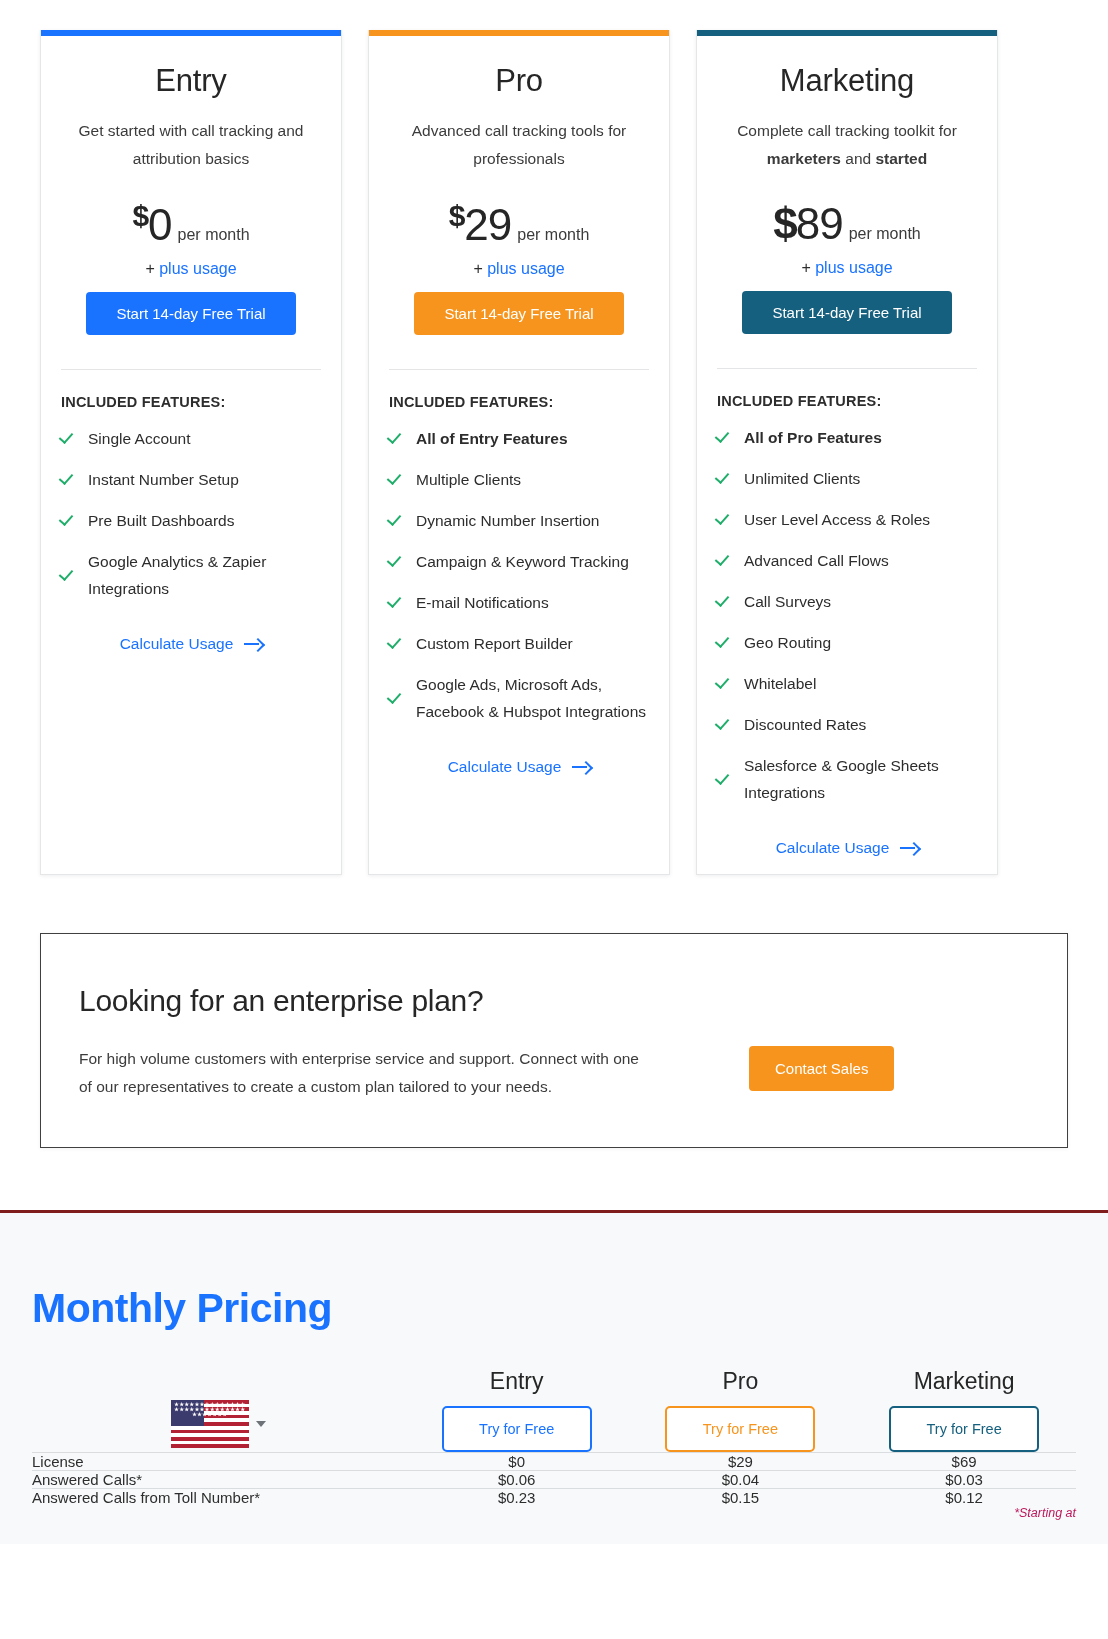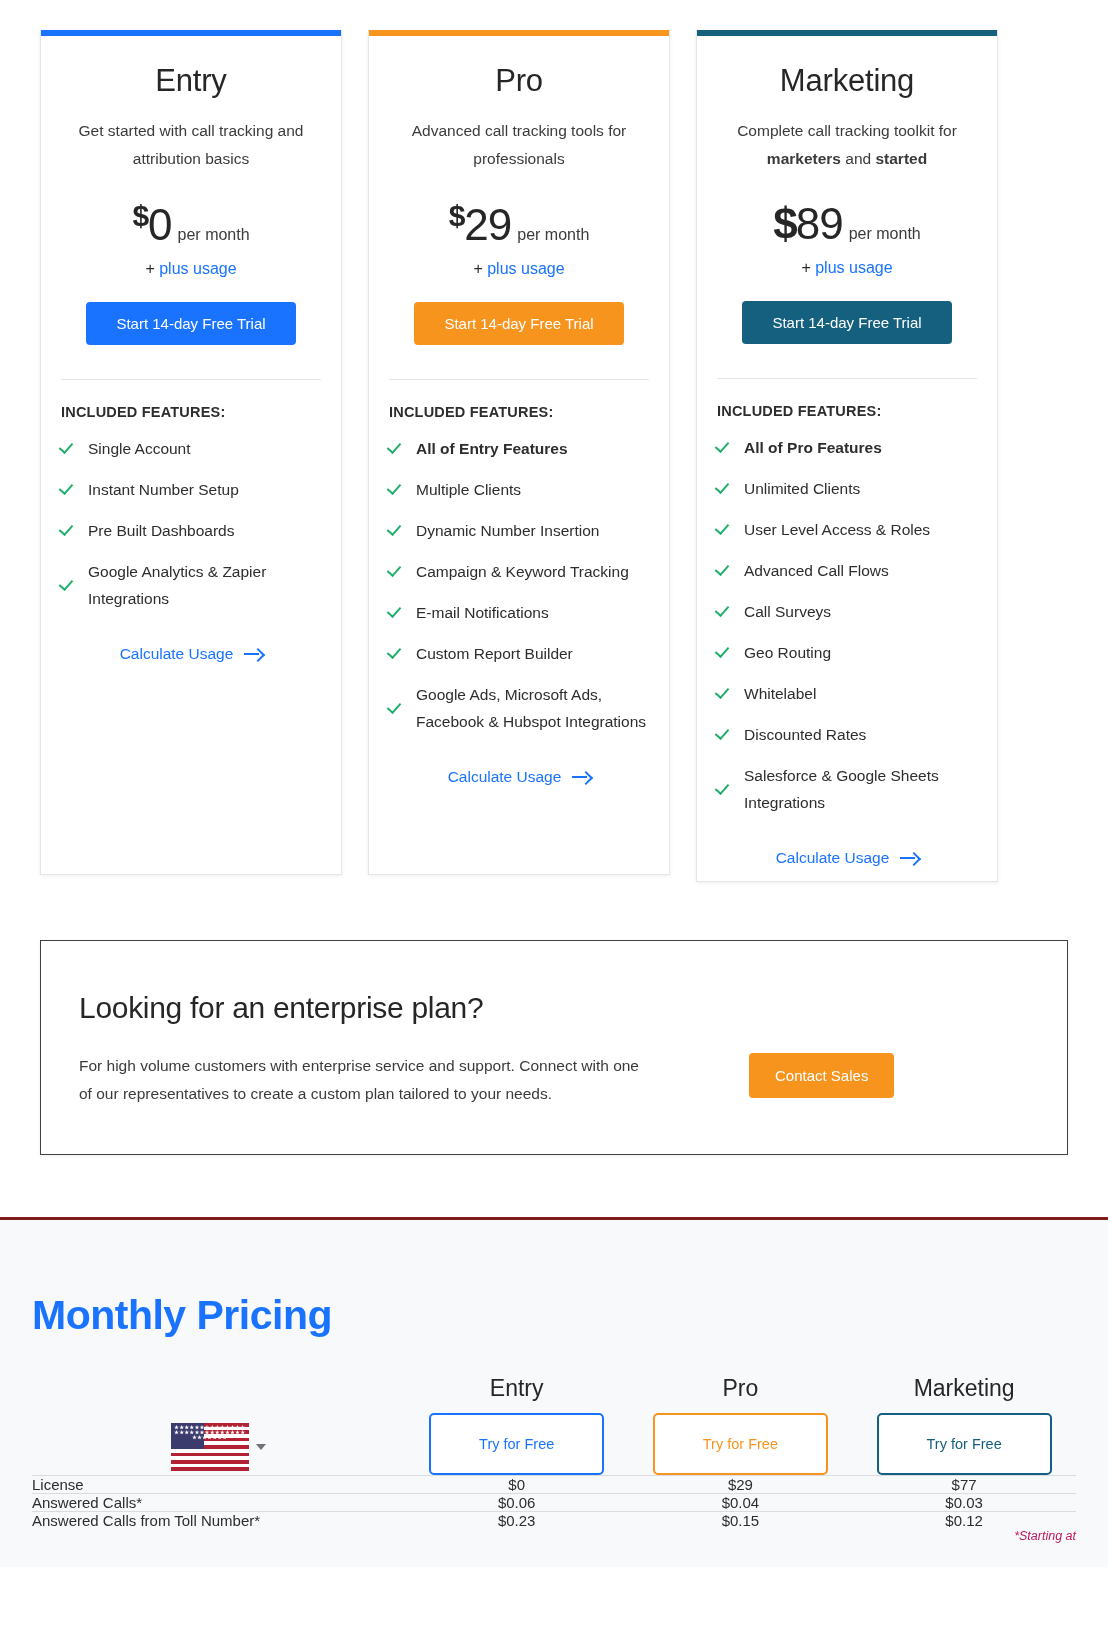--- a/index.html
+++ b/index.html
@@ -74,21 +74,21 @@
     color: #3b3b3b;
     margin-left: 6px;
   }
   .plus-usage {
     text-align: center;
     margin-top: 10px;
     font-size: 16px;
   }
   .plus-usage .plus { color: #2d2d2d; }
   .plus-usage a { color: #1a73ff; text-decoration: none; }
-  .cta-wrap { text-align: center; margin-top: 24px; }
+  .cta-wrap { text-align: center; margin-top: 14px; }
   .cta {
     display: inline-block;
     color: #fff;
     font-size: 15px;
     border: none;
     border-radius: 4px;
     padding: 13px 26px;
     cursor: pointer;
     font-family: inherit;
     min-width: 210px;
@@ -218,26 +218,26 @@
     padding-bottom: 0;
   }
   .plan-head-name {
     font-size: 23px;
     font-weight: 400;
     color: #262626;
     margin-bottom: 11px;
   }
   .try-btn {
     display: block;
-    width: 175px;
+    width: 150px;
     margin: 0 auto;
     background: #fff;
     border-radius: 5px;
     font-size: 14.5px;
-    padding: 21px 0;
+    padding: 13px 0;
     cursor: pointer;
     font-family: inherit;
   }
   .flag-cell { vertical-align: bottom; padding-bottom: 6px; padding-left: 12px; }
   .flag-wrap { display: inline-flex; align-items: center; gap: 7px; }
   .flag {
     width: 78px; height: 48px;
     position: relative;
     overflow: hidden;
     display: inline-block;
@@ -511,21 +511,21 @@
             <div class="plan-head-name">Marketing</div>
             <button class="try-btn" style="border:2px solid #16607f;color:#16607f">Try for Free</button>
           </th>
         </tr>
       </thead>
       <tbody>
         <tr class="row-top-border">
           <td class="row-label">License</td>
           <td class="row-value">$0</td>
           <td class="row-value">$29</td>
-          <td class="row-value">$77</td>
+          <td class="row-value">$69</td>
         </tr>
         <tr class="row-top-border">
           <td class="row-label">Answered Calls*</td>
           <td class="row-value">$0.06</td>
           <td class="row-value">$0.04</td>
           <td class="row-value">$0.03</td>
         </tr>
         <tr class="row-top-border">
           <td class="row-label">Answered Calls from Toll Number*</td>
           <td class="row-value">$0.23</td>

